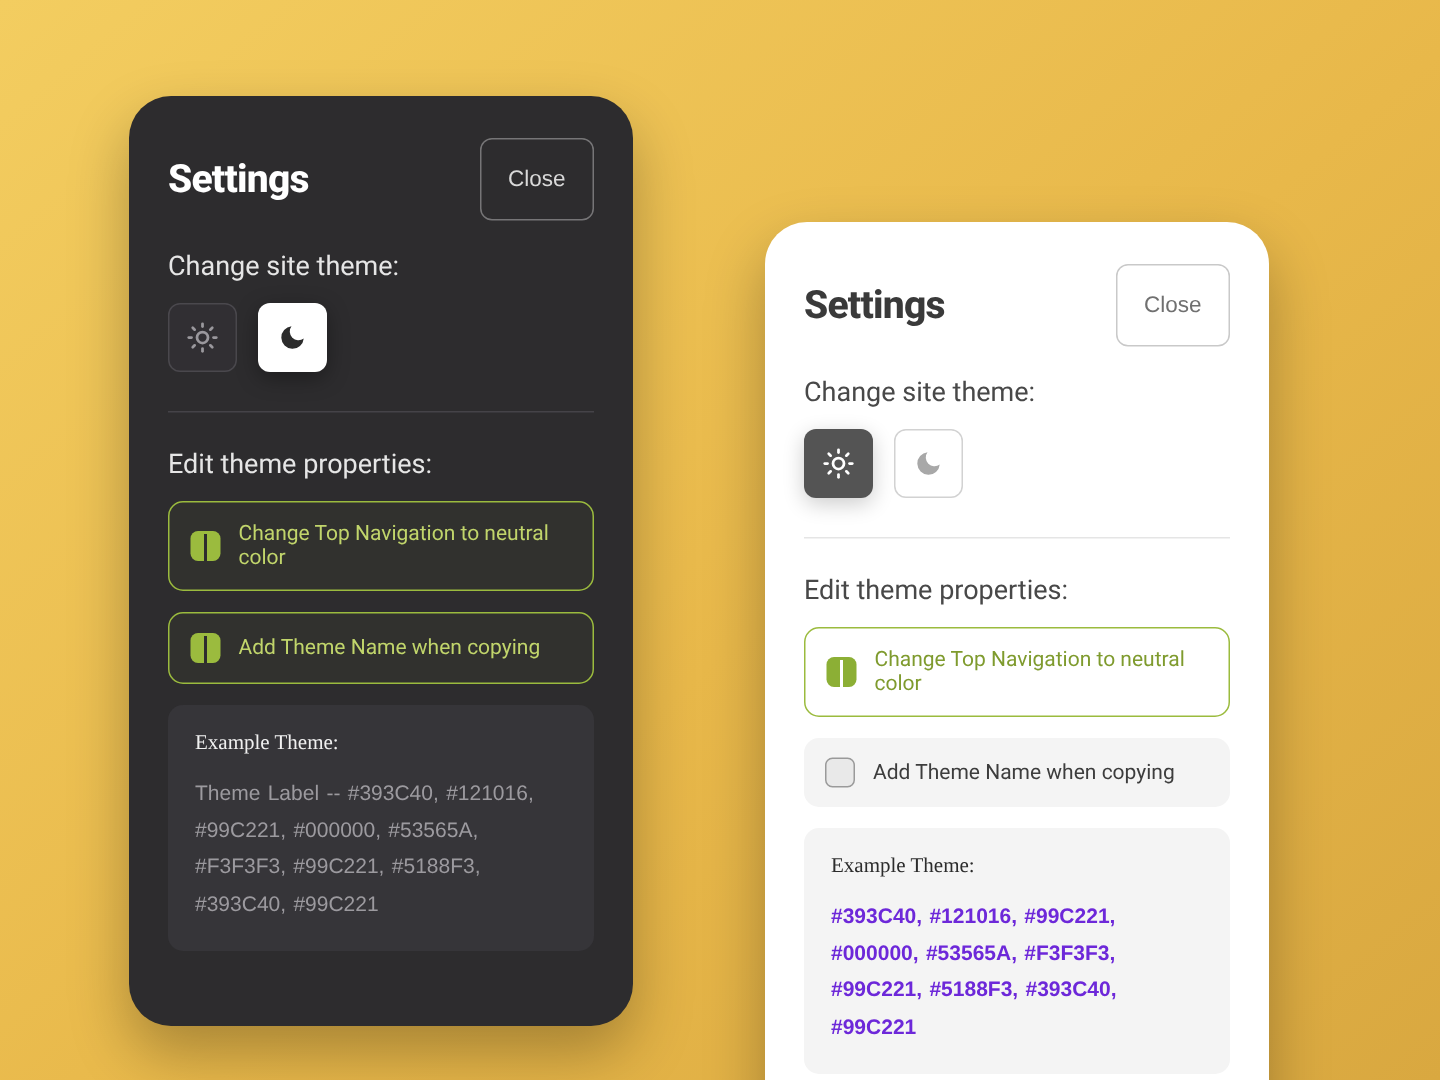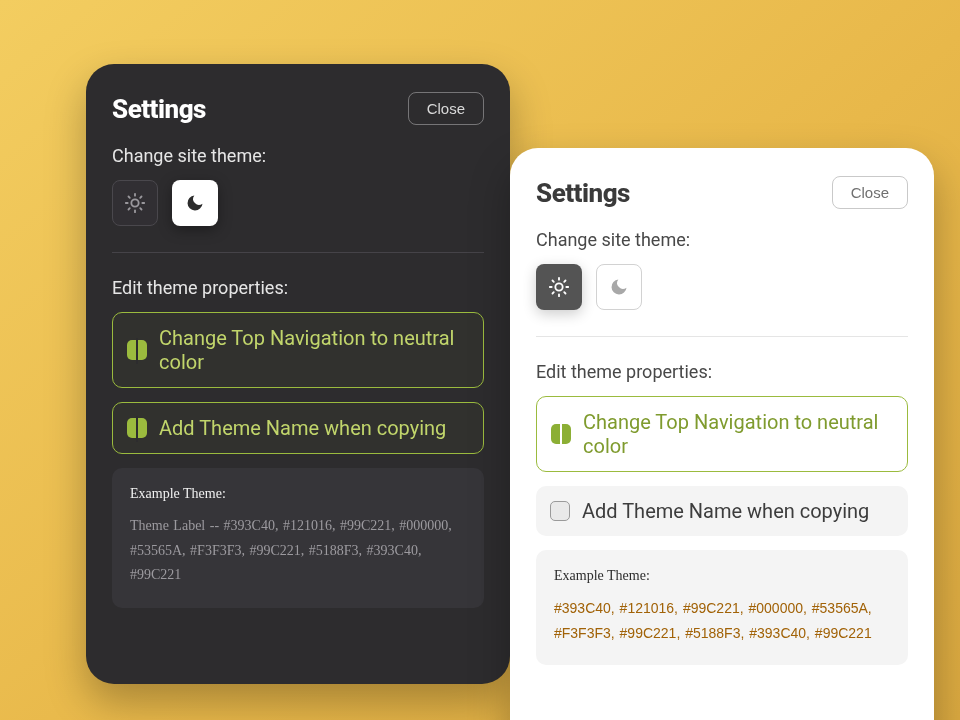--- a/index.html
+++ b/index.html
@@ -5,21 +5,21 @@
   * { box-sizing: border-box; margin: 0; padding: 0; }
   html, body { width: 960px; height: 720px; overflow: hidden; }
   body {
     font-family: -apple-system, BlinkMacSystemFont, "Segoe UI", Roboto, Helvetica, Arial, sans-serif;
     background: linear-gradient(140deg, #f3cd60 0%, #e8b84a 55%, #d9a840 100%);
     position: relative;
   }
 
   .card {
     position: absolute;
-    width: 424px;
+    width: 336px;
     border-radius: 28px;
     padding: 28px 26px 30px 26px;
     box-shadow: 0 18px 40px rgba(0,0,0,0.28);
   }
 
   
   .dark {
     top: 64px;
     left: 86px;
     height: 620px;
@@ -46,21 +46,21 @@
     font-weight: 800;
     letter-spacing: -0.5px;
   }
   .light .title { color: #3a3a3a; }
 
   .close-btn {
     border: 1px solid rgba(255,255,255,0.35);
     background: transparent;
     color: #d9d9d9;
     font-size: 15px;
-    padding: 7px 18px;
+    padding: 18px 18px;
     border-radius: 8px;
   }
   .light .close-btn {
     border: 1px solid #c9c9c9;
     color: #707070;
   }
 
   .section-label {
     font-size: 18px;
     font-weight: 400;
@@ -112,21 +112,21 @@
   .dark .divider { background: #454348; }
   .light .divider { background: #e5e5e5; }
 
   .option-row {
     display: flex;
     align-items: center;
     gap: 12px;
     padding: 13px 14px;
     border-radius: 10px;
     margin-bottom: 14px;
-    font-size: 20px;
+    font-size: 14px;
   }
   .dark .option-row.checked {
     border: 1px solid #9bbb3e;
     color: #c1d56b;
     background: rgba(155,187,62,0.04);
   }
   .light .option-row.checked {
     border: 1px solid #9bbb3e;
     color: #7f9b2e;
     background: #ffffff;
@@ -177,22 +177,22 @@
   }
   .dark .example-title { color: #f0f0f0; }
   .light .example-title { color: #2c2c2c; }
 
   .example-body {
     font-size: 14px;
     line-height: 1.75;
     color: #9c9a9f;
     word-spacing: 1px;
   }
-  .light .example-body { color: #a16207; font-family: -apple-system, sans-serif; }
-  .dark  .example-body { font-family: Liberation Serif, serif; }
+  .light .example-body { color: #6d28d9; font-family: -apple-system, sans-serif; font-weight: bold; }
+  .dark  .example-body { font-family: Liberation Sans, sans-serif; }
 
   
   svg { display: block; }
 </style>
 </head>
 <body>
 
 <div class="card dark">
 
   <div class="header">

